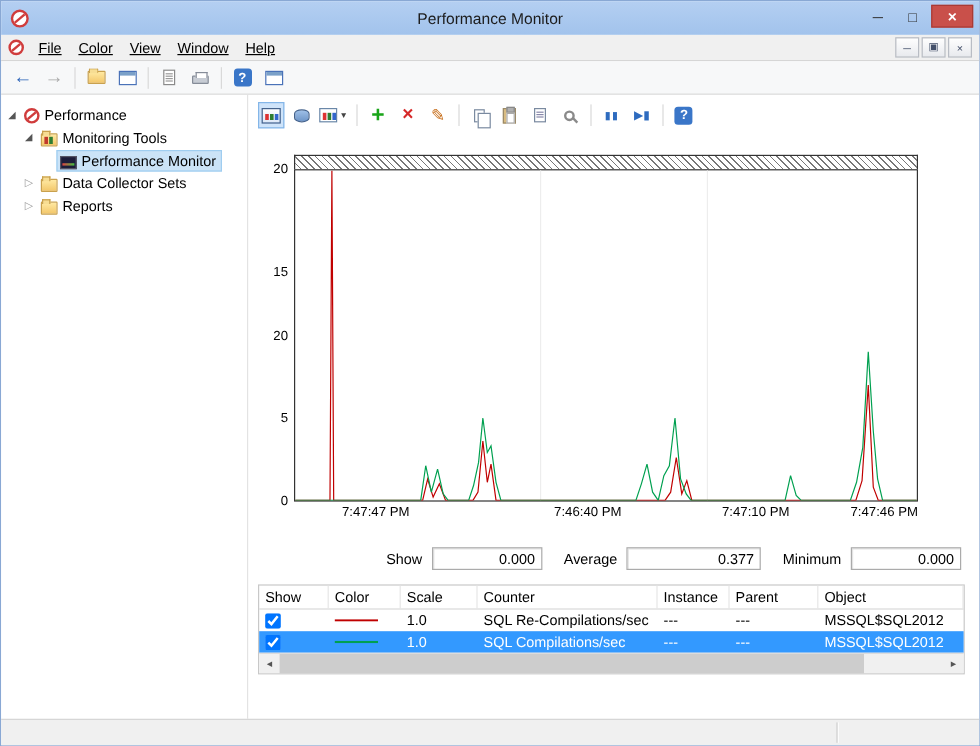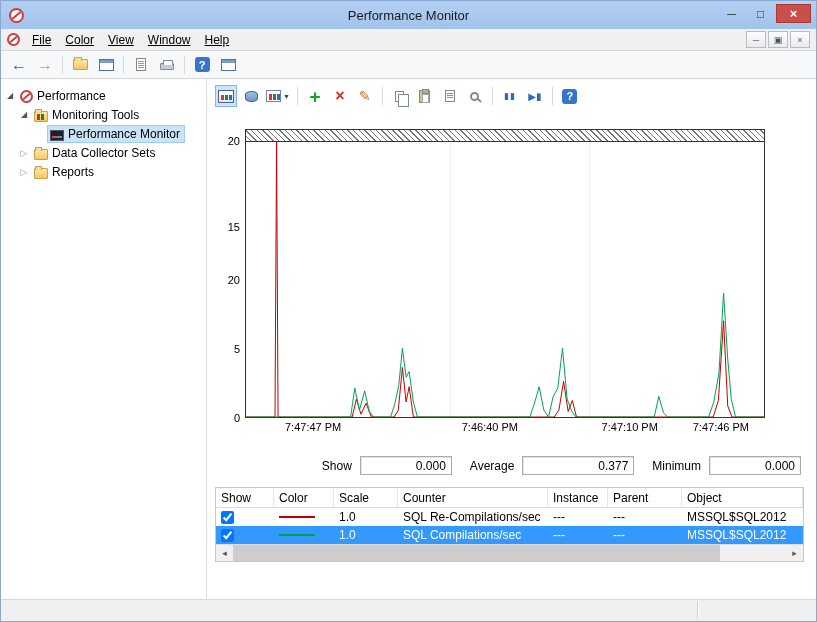--- a/index.html
+++ b/index.html
@@ -288,21 +288,21 @@
           <div class="vgrid" style="left:66.3%;"></div>
           <svg id="series-svg" width="518" height="275" viewBox="0 0 520 277" preserveAspectRatio="none">
               <polyline points="0.0,277.0 29.1,277.0 30.7,0.0 32.2,277.0 106.6,277.0 110.8,259.0 115.4,274.2 120.6,263.1 125.8,277.0 148.7,277.0 152.9,270.1 157.0,227.1 160.7,261.8 163.8,246.5 168.0,277.0 309.4,277.0 314.1,270.1 318.8,241.0 323.4,271.5 327.6,260.4 331.8,277.0 469.0,277.0 474.2,260.4 479.4,180.1 483.6,265.9 487.8,277.0 520.0,277.0" fill="none" stroke="#c00000" stroke-width="1"></polyline>
               <polyline points="0.0,277.0 105.0,277.0 109.2,247.9 113.9,270.1 119.1,250.7 123.8,271.5 127.9,277.0 145.1,277.0 149.2,264.5 153.4,245.1 157.0,207.8 160.7,236.8 163.8,231.3 168.0,261.8 172.1,277.0 285.0,277.0 289.6,263.1 294.3,246.5 299.0,270.1 303.7,277.0 308.4,256.2 313.0,247.9 317.7,207.8 322.4,259.0 327.1,271.5 331.2,277.0 409.8,277.0 414.4,256.2 419.1,272.8 423.3,277.0 464.4,277.0 469.6,261.8 474.8,232.7 479.4,152.3 483.6,218.8 487.2,259.0 491.4,277.0 520.0,277.0" fill="none" stroke="#00a050" stroke-width="1"></polyline>
             </svg>
         </div>
         <div class="x-axis">
           <span class="x-tick" style="left:0;">7:47:47 PM</span>
           <span class="x-tick" style="left:39.4%; transform:translateX(-50%);">7:46:40 PM</span>
           <span class="x-tick" style="left:66.3%; transform:translateX(-50%);">7:47:10 PM</span>
-          <span class="x-tick" style="right:16px;">7:47:46 PM</span>
+          <span class="x-tick" style="right:0;">7:47:46 PM</span>
         </div>
       </div>
 
       <div class="stats">
         <div class="stats-row">
           <span class="stat-label">Show</span>
           <span class="stat-box w92">0.000</span>
           <span class="stat-label">Average</span>
           <span class="stat-box w112">0.377</span>
           <span class="stat-label">Minimum</span>

